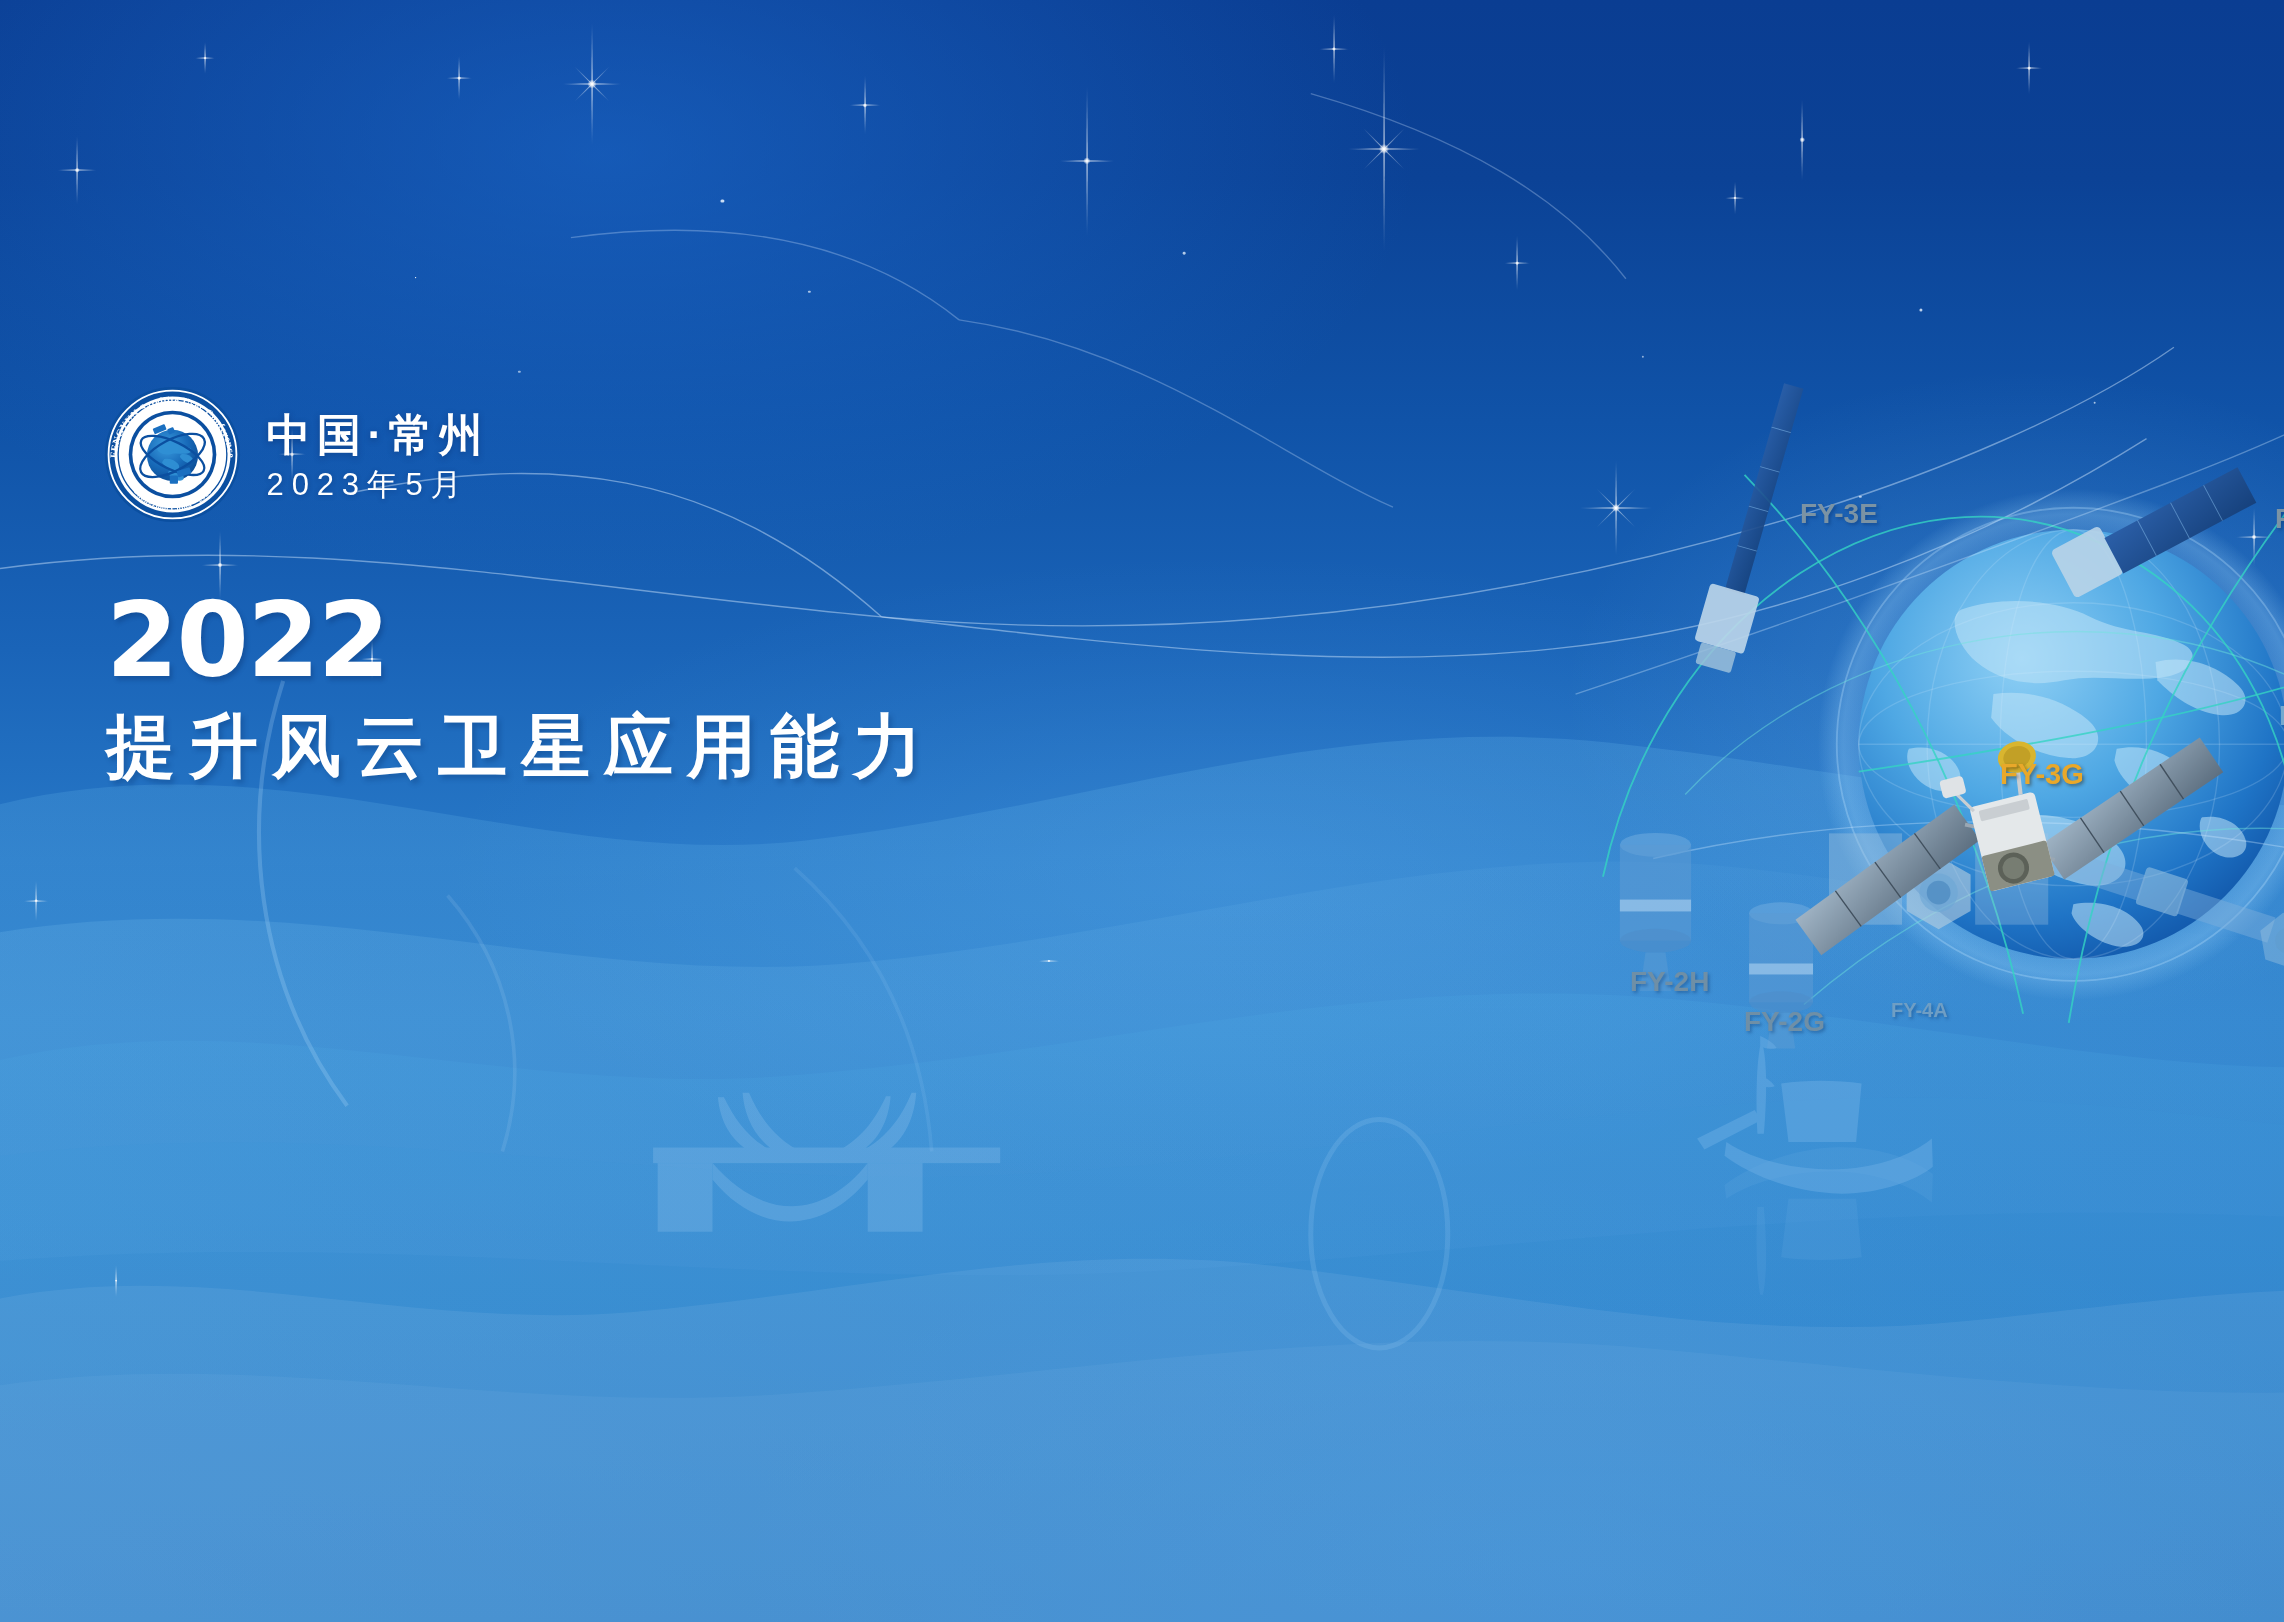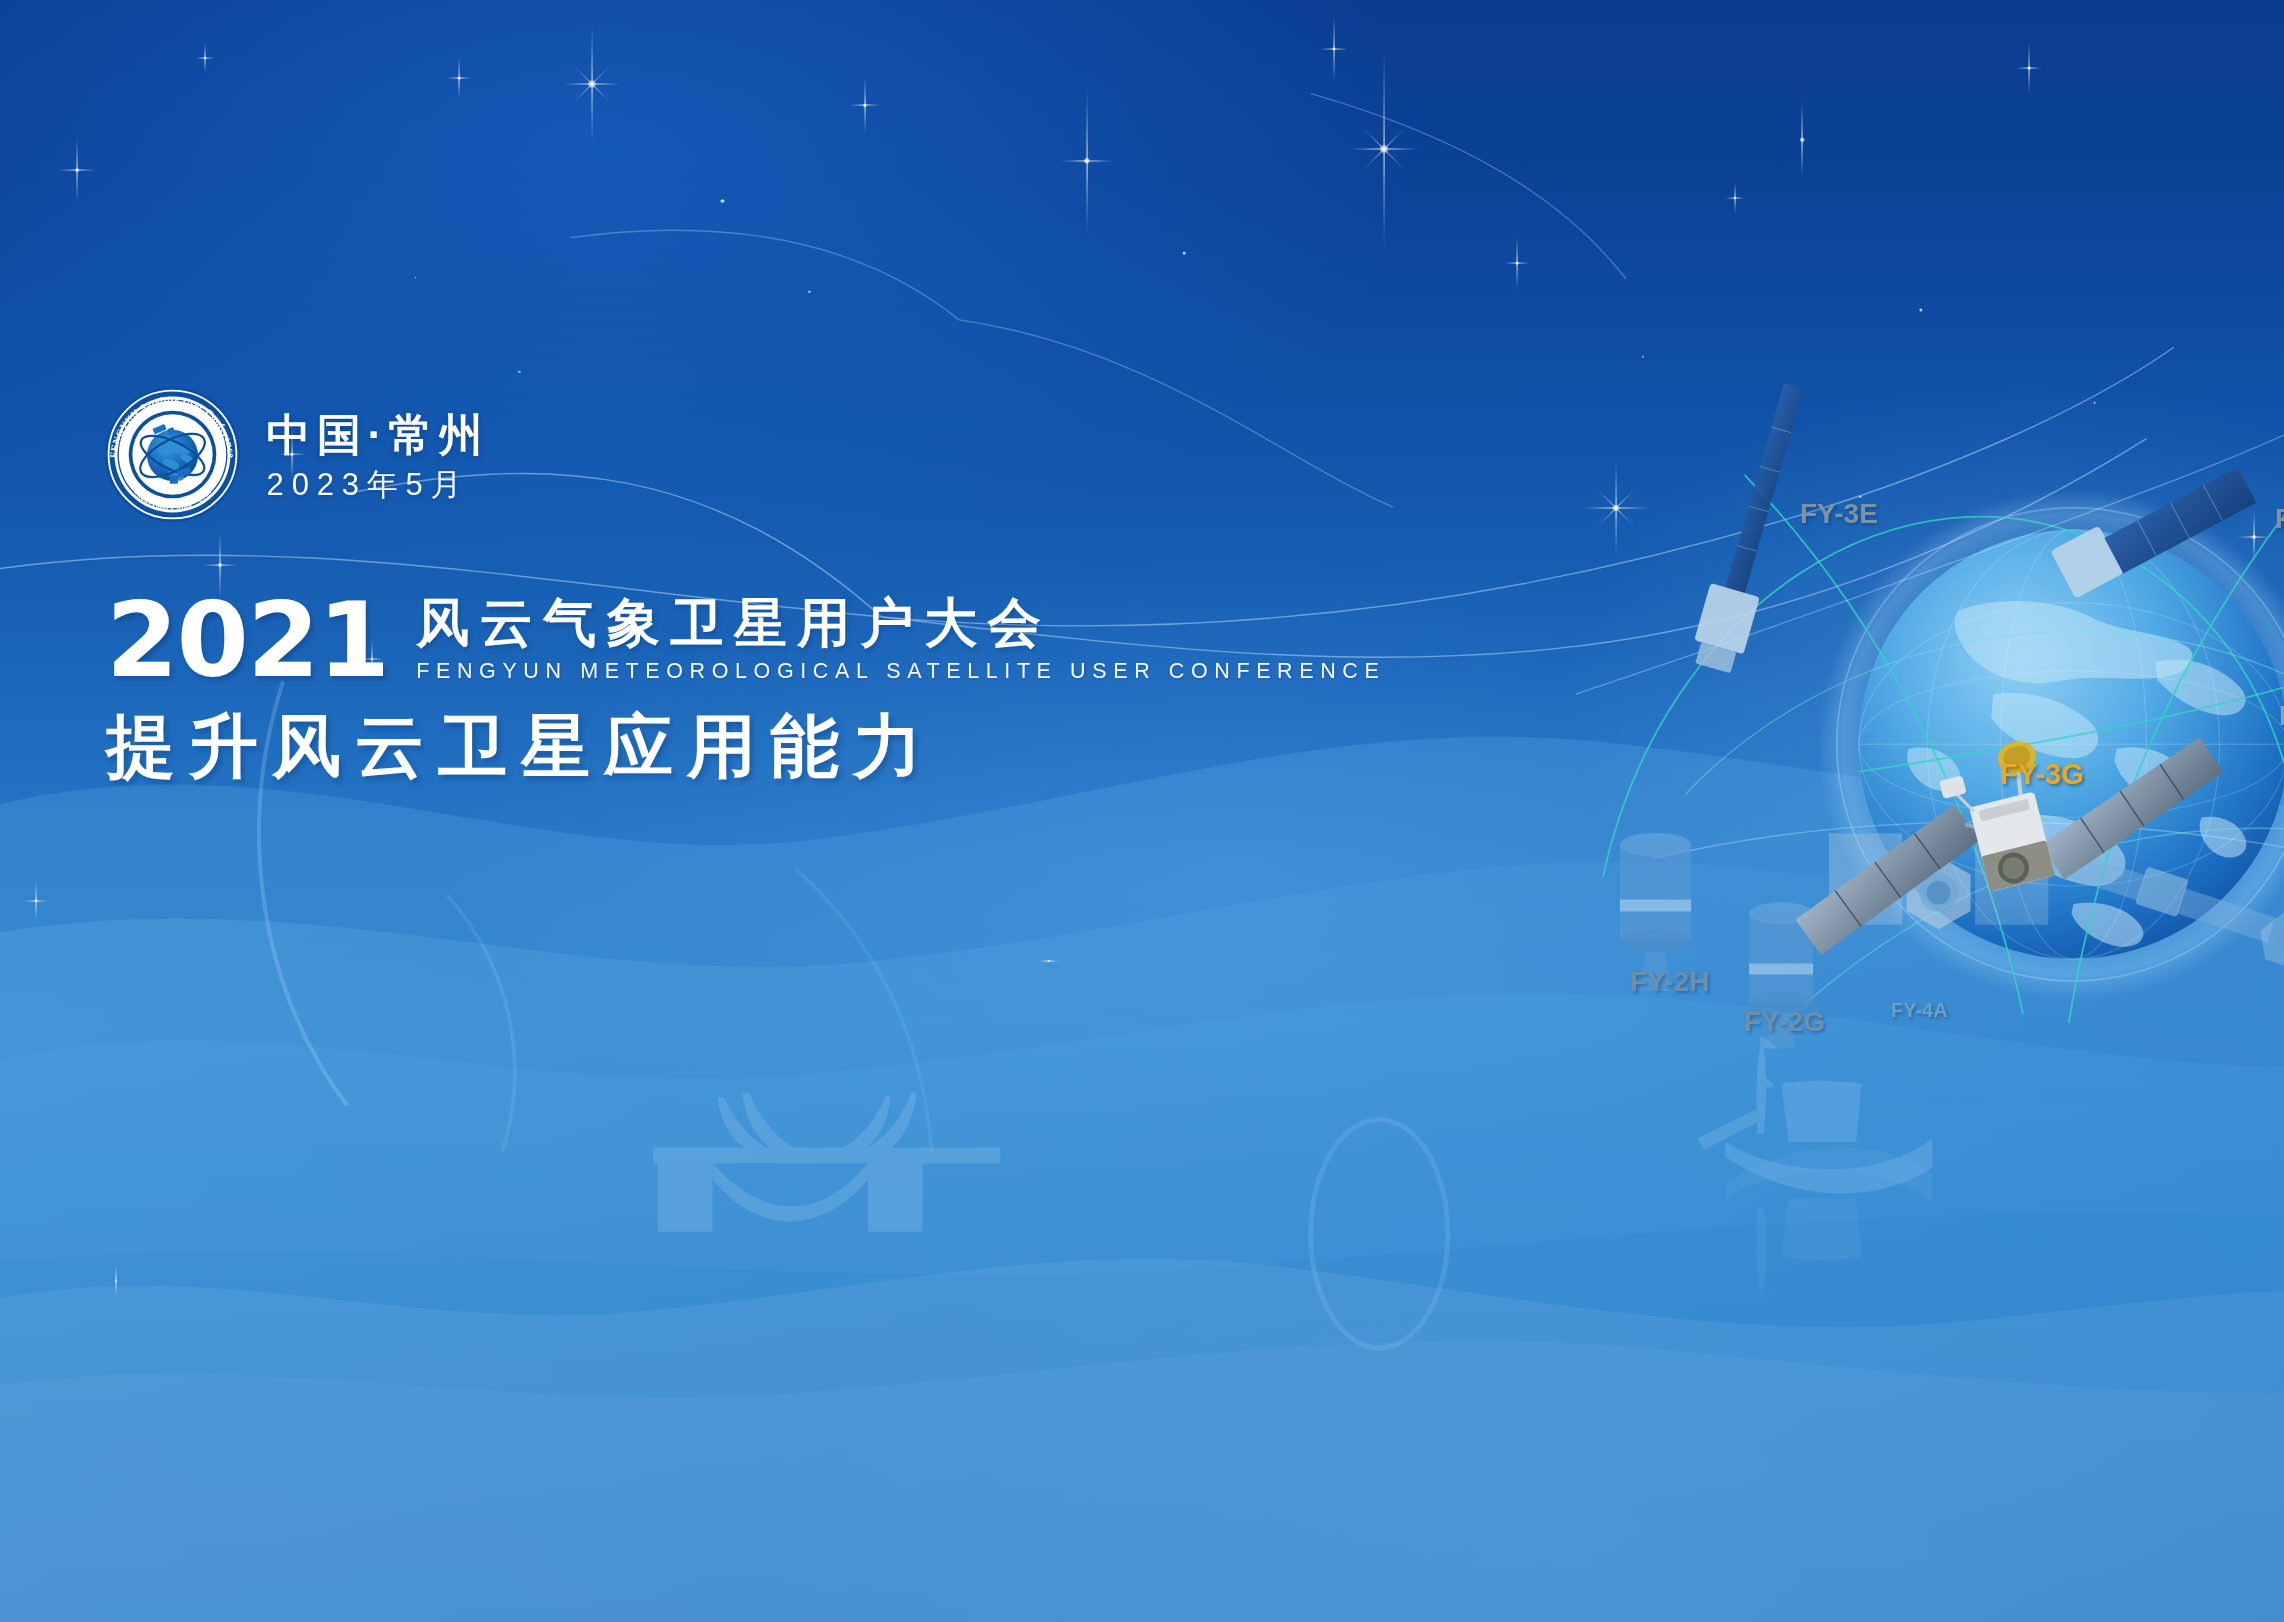--- a/index.html
+++ b/index.html
@@ -501,25 +501,21 @@
     </div>
 
     <div class="place">
       <div class="city">中国·常州</div>
       <div class="date">2023年5月</div>
     </div>
   </div>
 
   <div class="titleblock">
     <div class="row1">
-      <div class="year">2021</div>
-      <div class="cn-sub-wrap">
-        <div class="cn-sub">风云气象卫星用户大会</div>
-        <div class="en-sub">FENGYUN METEOROLOGICAL SATELLITE USER CONFERENCE</div>
-      </div>
+      <div class="year">2022</div>
     </div>
     <div class="slogan">
       <div>提升风云卫星应用能力</div>
     </div>
   </div>
 
   <div class="decor">
     <svg viewBox="0 0 5290 1400" preserveAspectRatio="none">
       <defs>
         <linearGradient id="boatFade" x1="0" y1="0" x2="0" y2="1">

